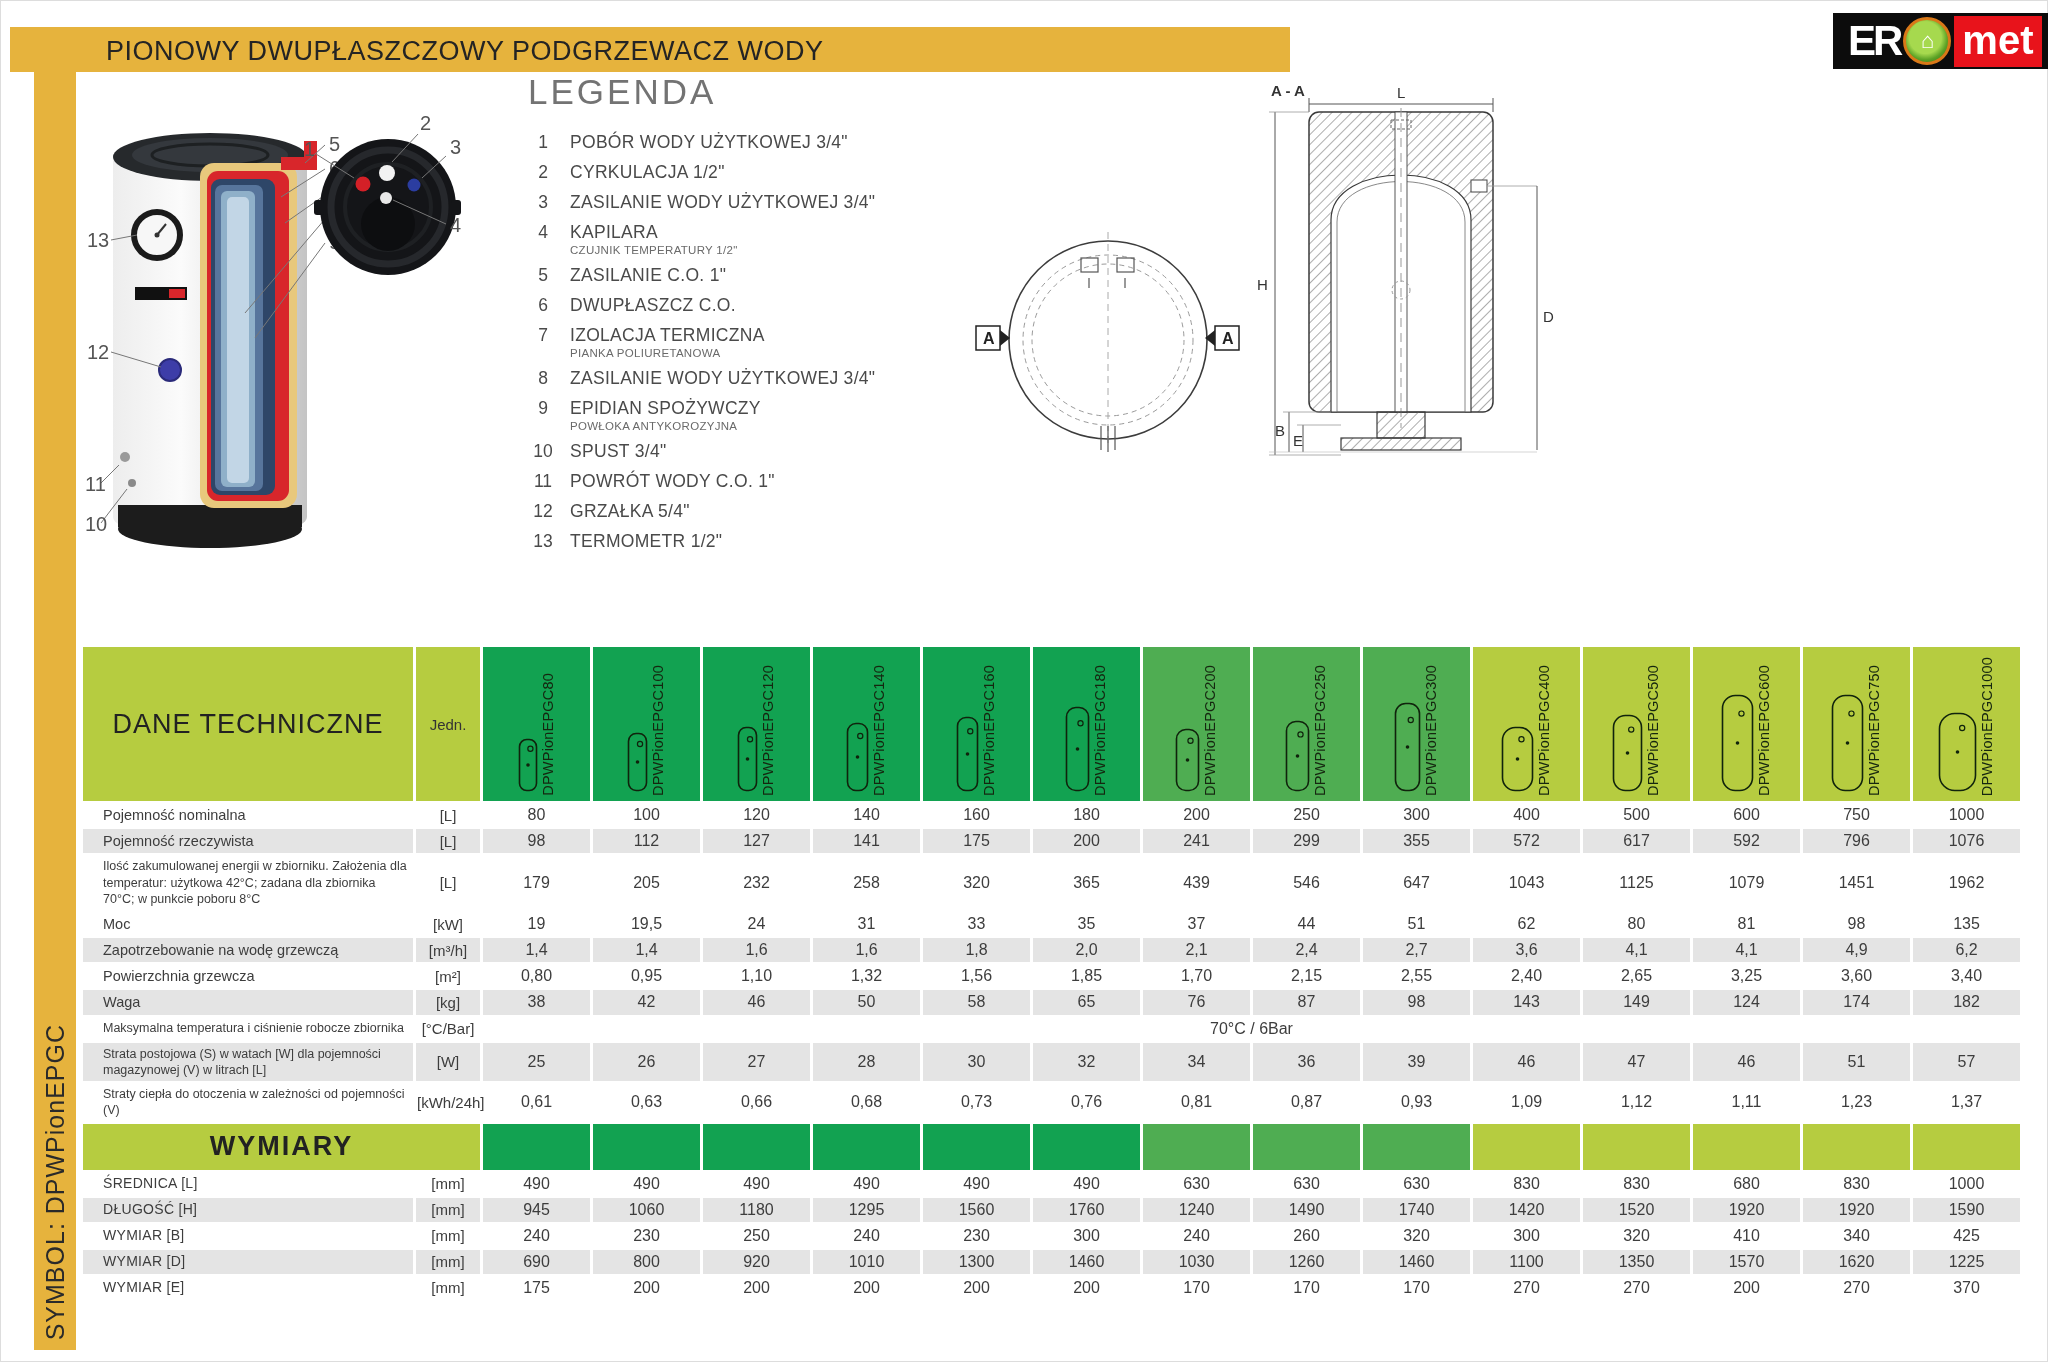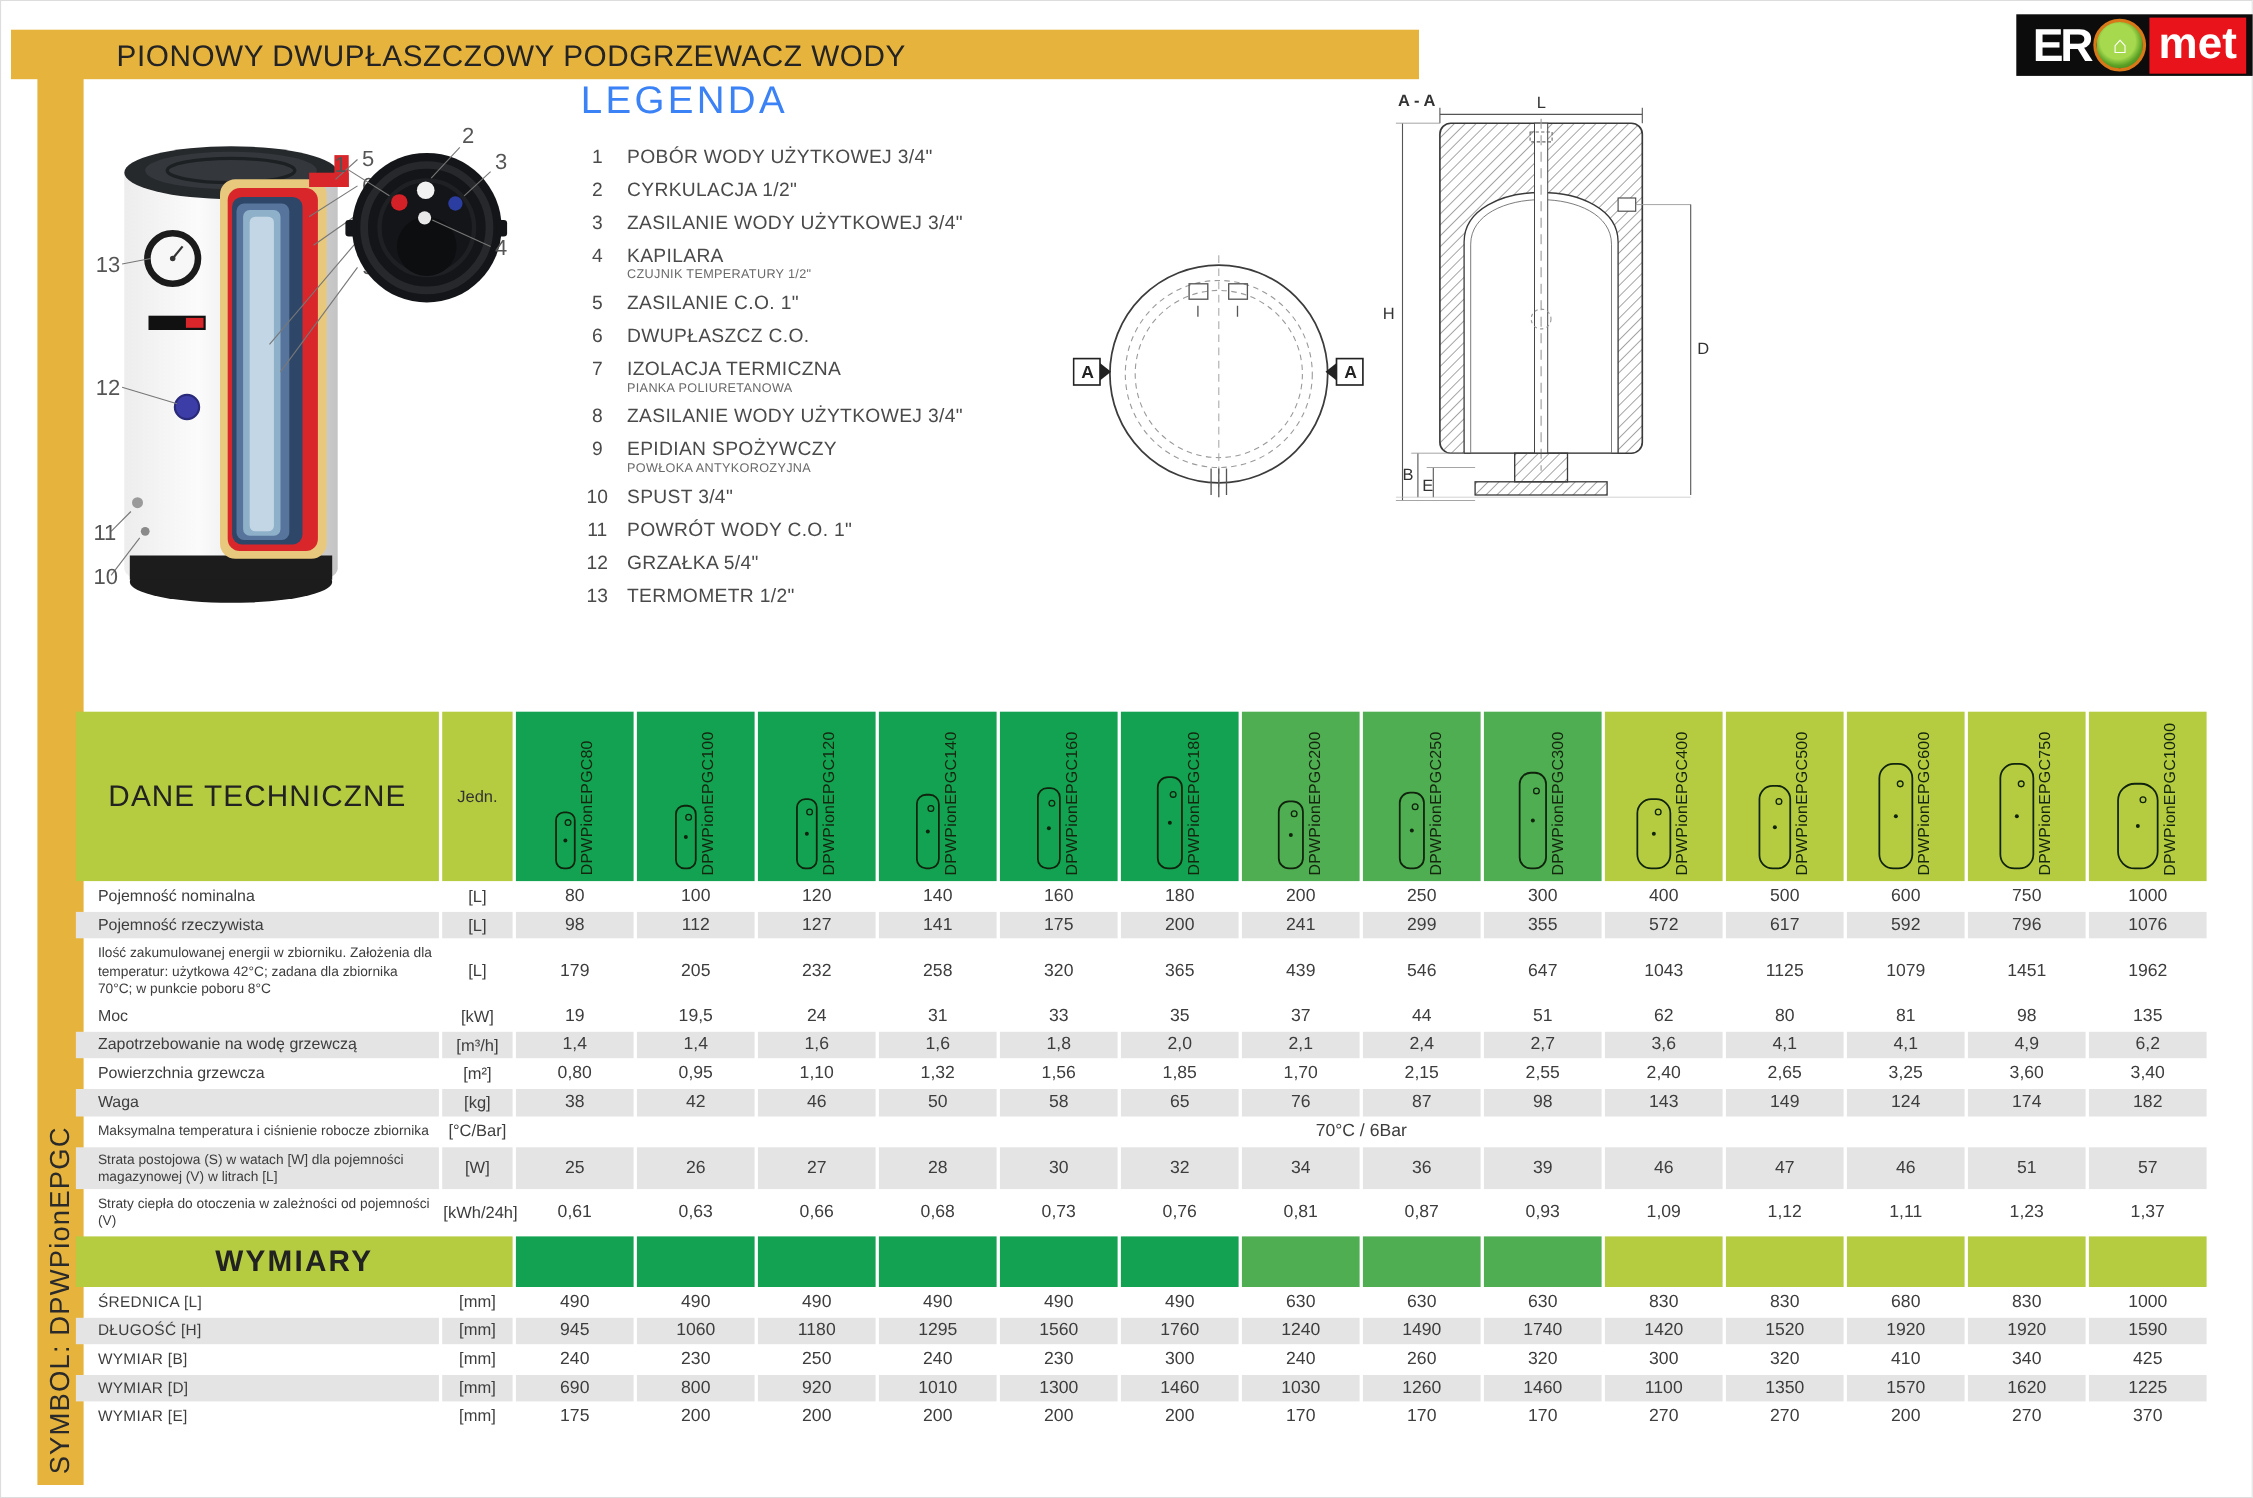--- a/index.html
+++ b/index.html
@@ -17,33 +17,33 @@
     background:radial-gradient(circle at 46% 42%, #a6d94e 0 48%, #5ca226 66%, #2c5d10 100%);
     border:3px solid #d97818;display:flex;align-items:center;justify-content:center;
     color:#fff;font-size:22px;line-height:1;}
   .logo-met{background:#e8131b;color:#fff;font-size:40px;font-weight:700;line-height:1;padding:4px 8px 7px 8px;}
   
   .sidebar{position:absolute;left:34px;top:71px;width:42px;height:1279px;background:#e6b33d;}
   .sidebar-label{position:absolute;left:7px;bottom:10px;writing-mode:vertical-rl;transform:rotate(180deg);
     font-size:25px;color:#2a2a2a;letter-spacing:1px;white-space:nowrap;}
   
   .legend{position:absolute;left:528px;top:72px;width:480px;}
-  .legend-title{margin:0 0 20px 0;font-size:35px;font-weight:400;letter-spacing:3px;color:#3b82f6;}
+  .legend-title{margin:0 0 20px 0;font-size:35px;font-weight:400;letter-spacing:3px;color:#737373;}
   .legend-item{display:flex;margin-bottom:9px;color:#4a4a4a;}
   .legend-num{width:30px;flex:none;text-align:center;font-size:17.5px;}
   .legend-body{padding-left:12px;}
   .legend-label{font-size:17.5px;letter-spacing:.3px;}
   .legend-sub{font-size:11.5px;color:#6a6a6a;margin-top:1px;letter-spacing:.3px;}
   
   .fig{position:absolute;}
   svg text{font-family:"Liberation Sans",sans-serif;}
   .callout{font-size:20px;fill:#555;}
   .dimtext{font-size:15px;fill:#333;}
   
-  .datatable{position:absolute;left:66px;top:645px;}
+  .datatable{position:absolute;left:80px;top:645px;}
   table{border-collapse:separate;border-spacing:3px 2px;table-layout:fixed;width:1943px;}
   td{font-size:16px;color:#3d3d3d;vertical-align:middle;}
   .hdr-main{background:#b6cc40;text-align:center;font-size:27px;letter-spacing:1px;color:#222;}
   .hdr-unit{background:#b6cc40;text-align:center;font-size:15px;color:#333;}
   .hdr-model{vertical-align:bottom;}
   .hcell{display:flex;align-items:flex-end;justify-content:center;gap:3px;height:148px;padding-bottom:4px;}
   .model-name{writing-mode:vertical-rl;transform:rotate(180deg);font-size:14.5px;color:#15260f;line-height:1;letter-spacing:.2px;}
   .lbl{text-align:left;padding:3px 6px 3px 20px;font-size:14.5px;line-height:1.25;}
   .lbl.small{font-size:12.5px;line-height:1.3;}
   .lbl.dim{font-size:14px;letter-spacing:.3px;}

